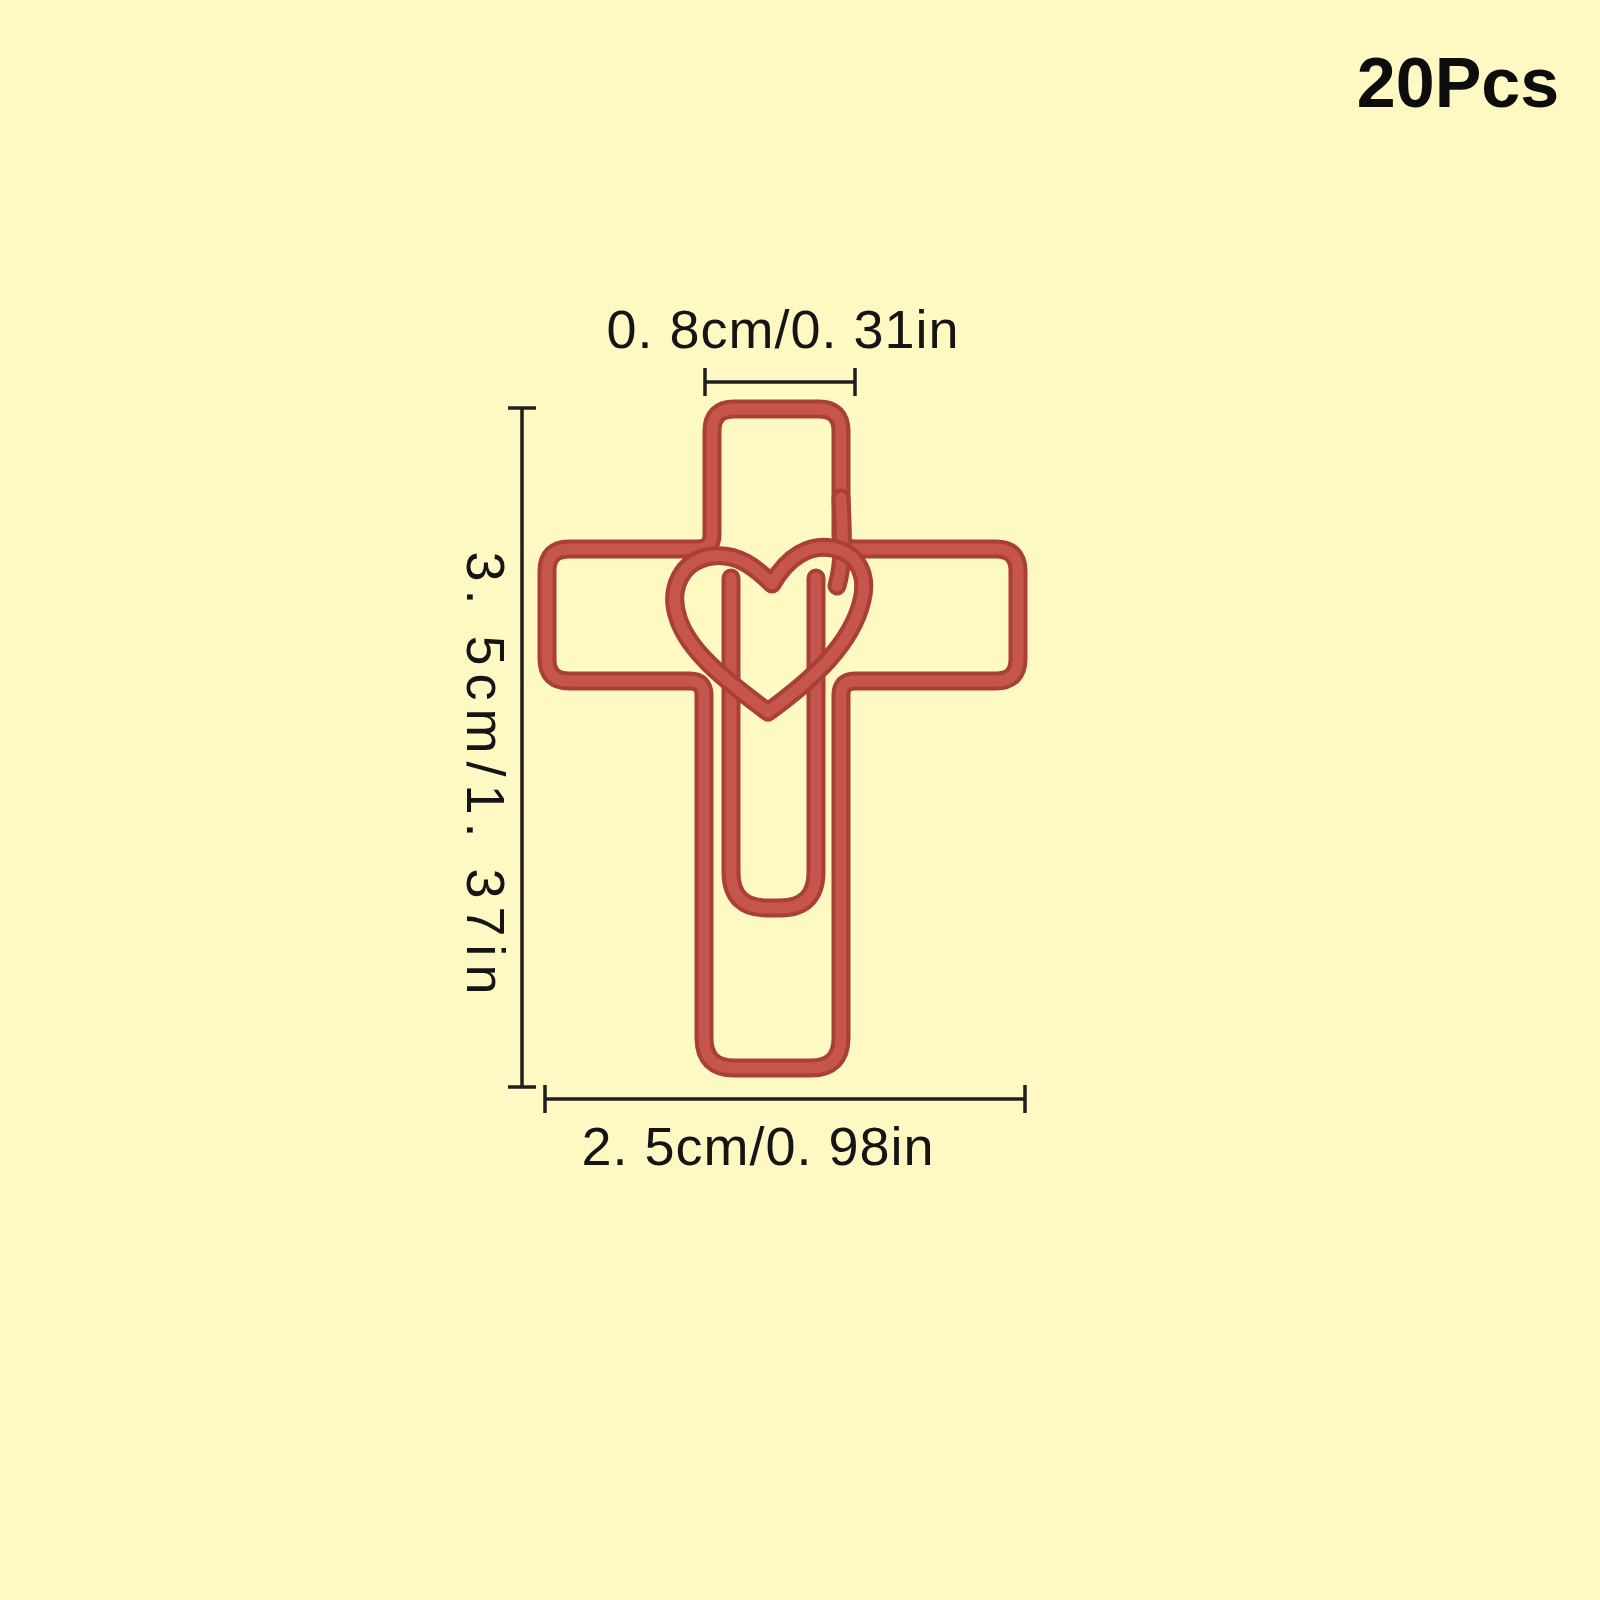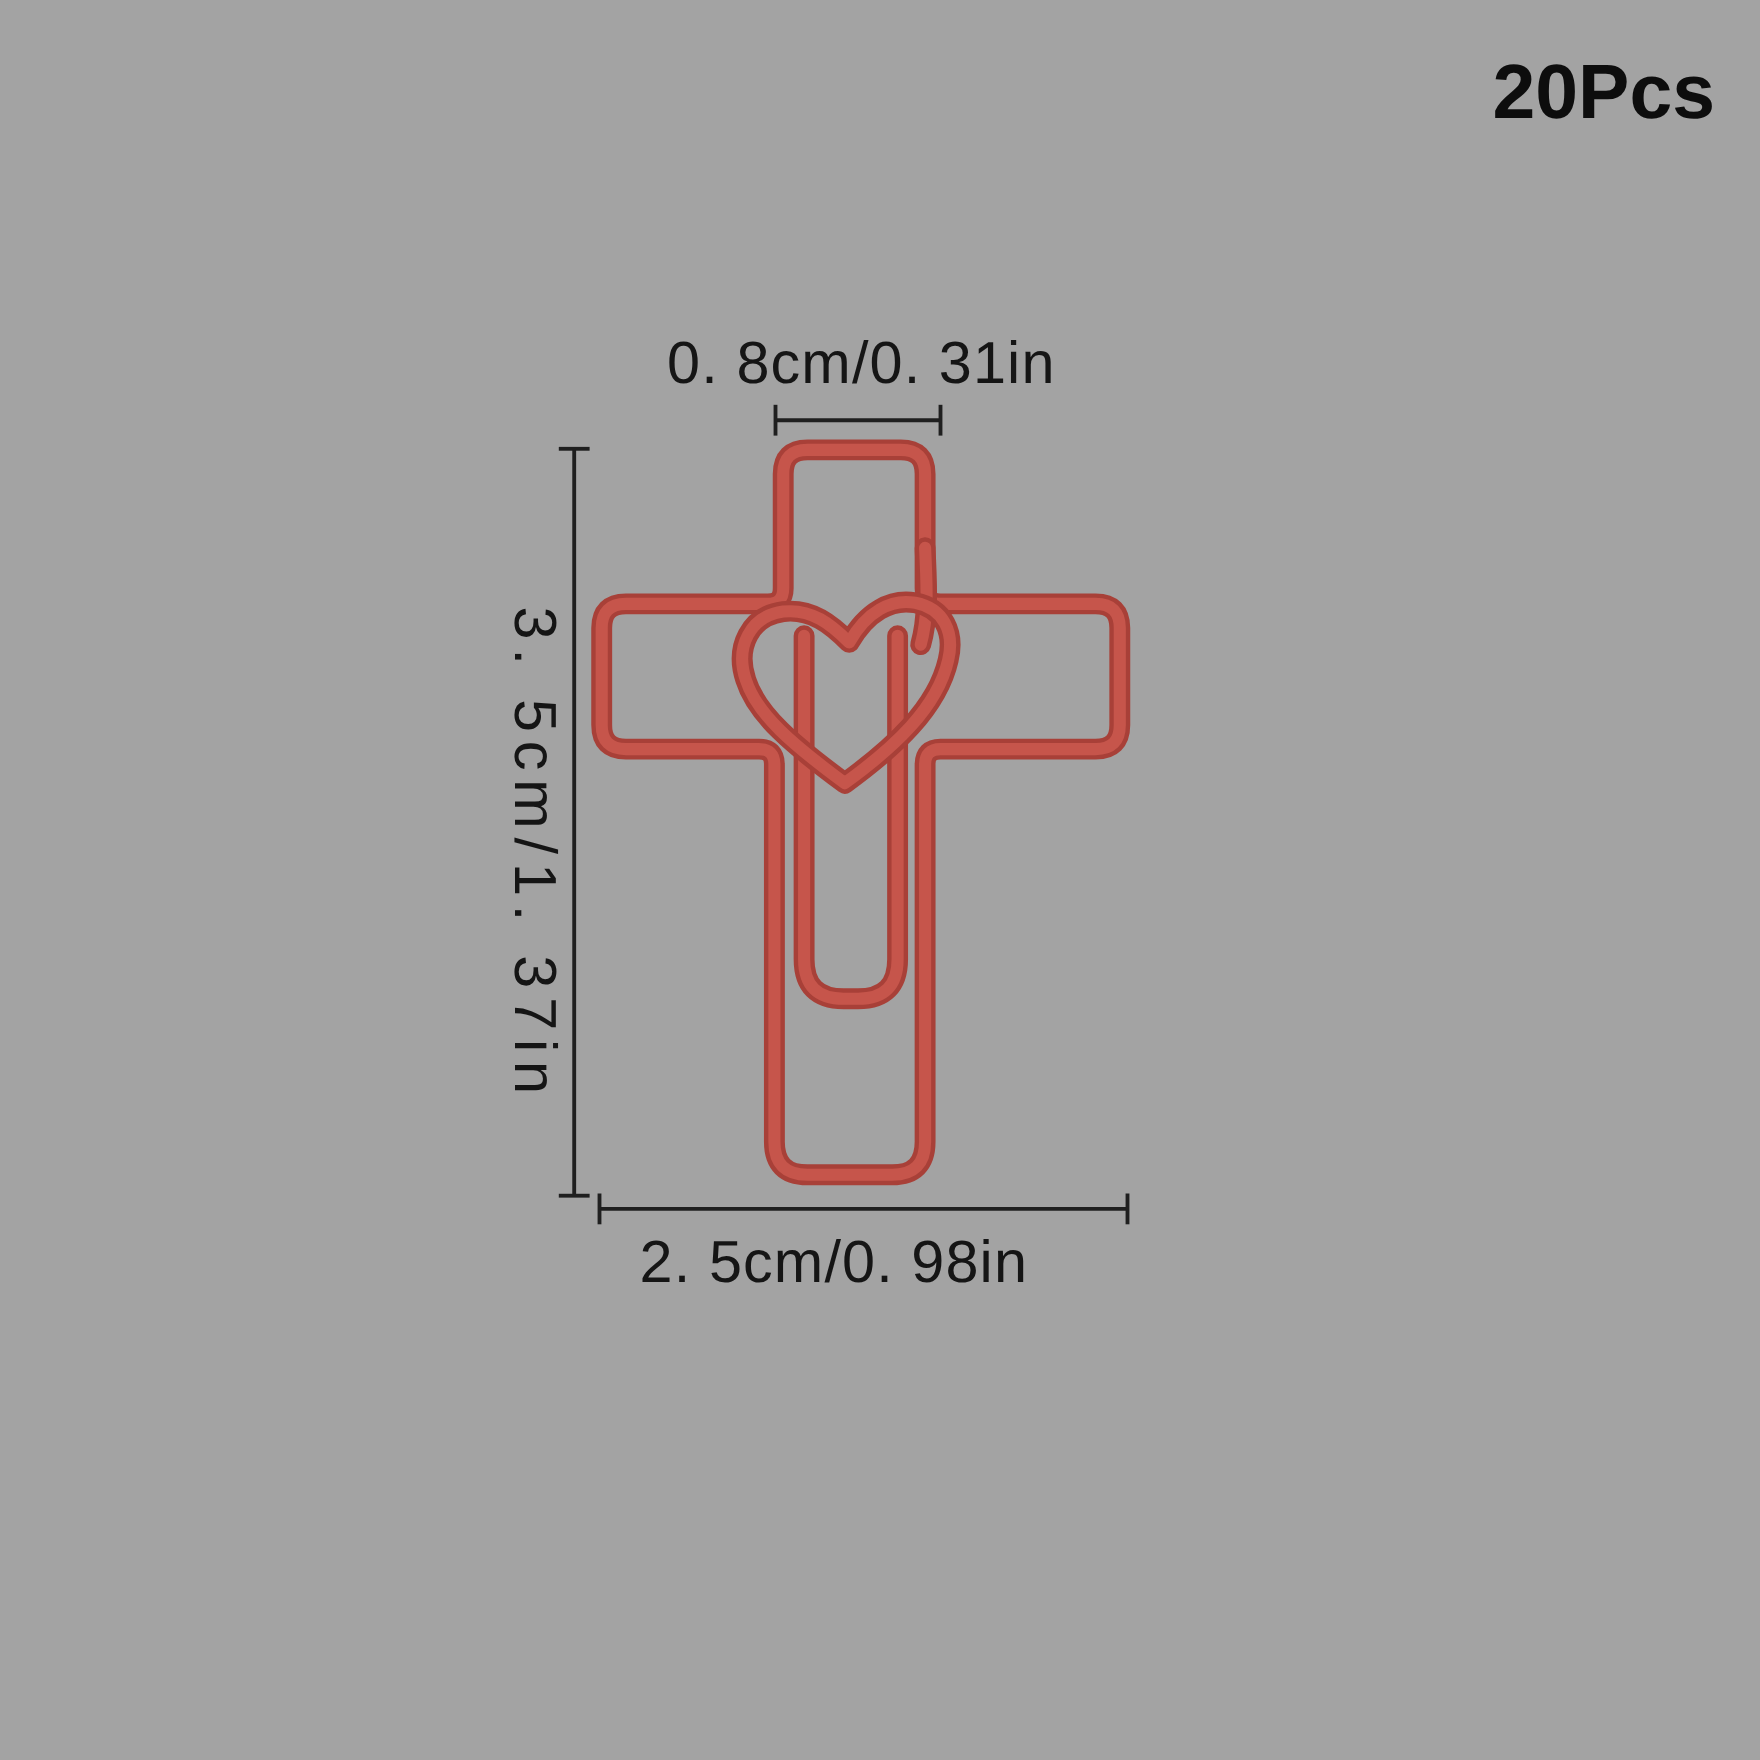--- a/index.html
+++ b/index.html
@@ -4,21 +4,21 @@
 <style>
   html, body {
     margin: 0;
     padding: 0;
     background: #ffffff;
   }
   #stage {
     position: relative;
     width: 1600px;
     height: 1600px;
-    background: #a3a3a3;
+    background: #fef9c3;
     overflow: hidden;
     font-family: "Liberation Sans", sans-serif;
   }
   svg { display: block; }
 
   
   .dim-line {
     stroke: #1f1f1f;
     stroke-width: 3.5;
     stroke-linecap: butt;

